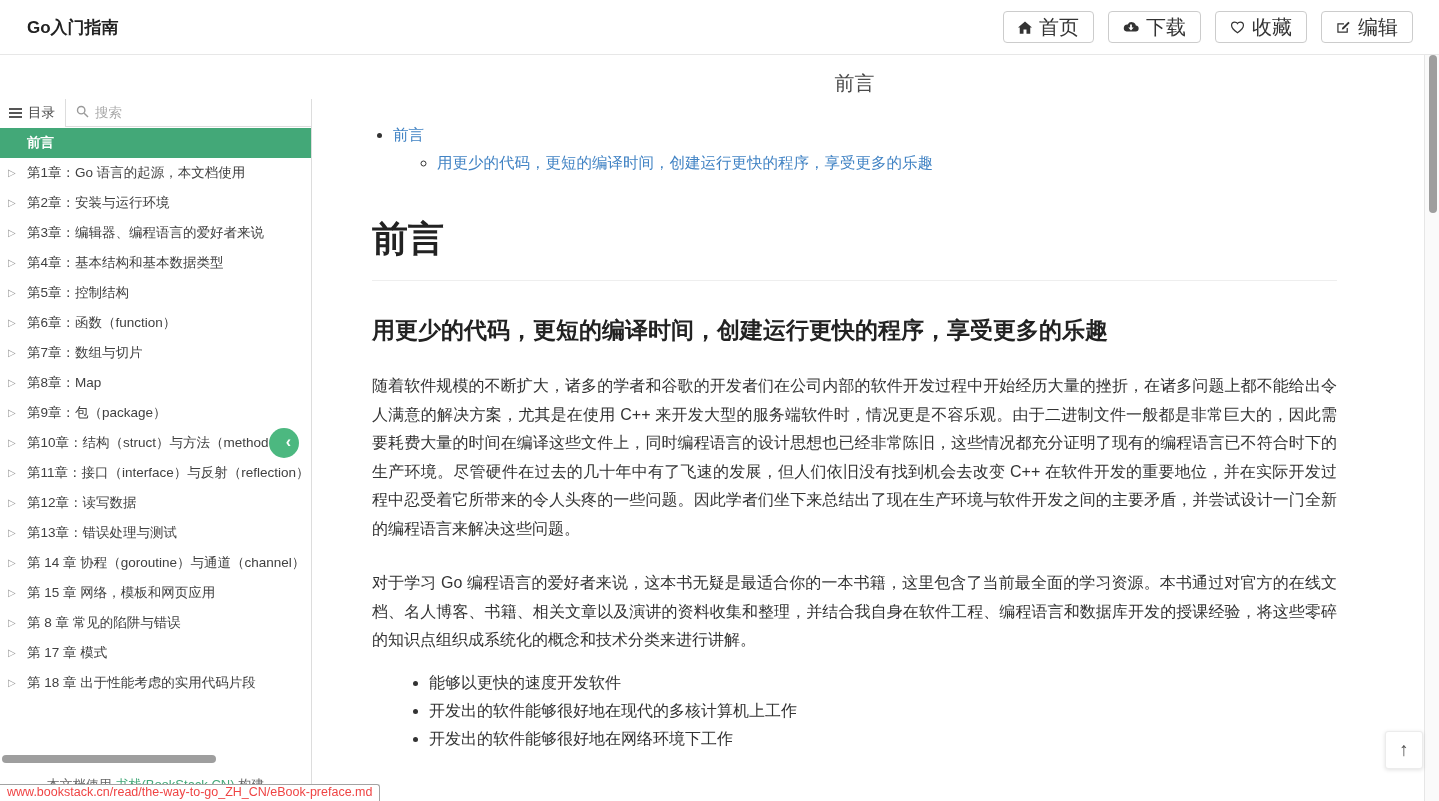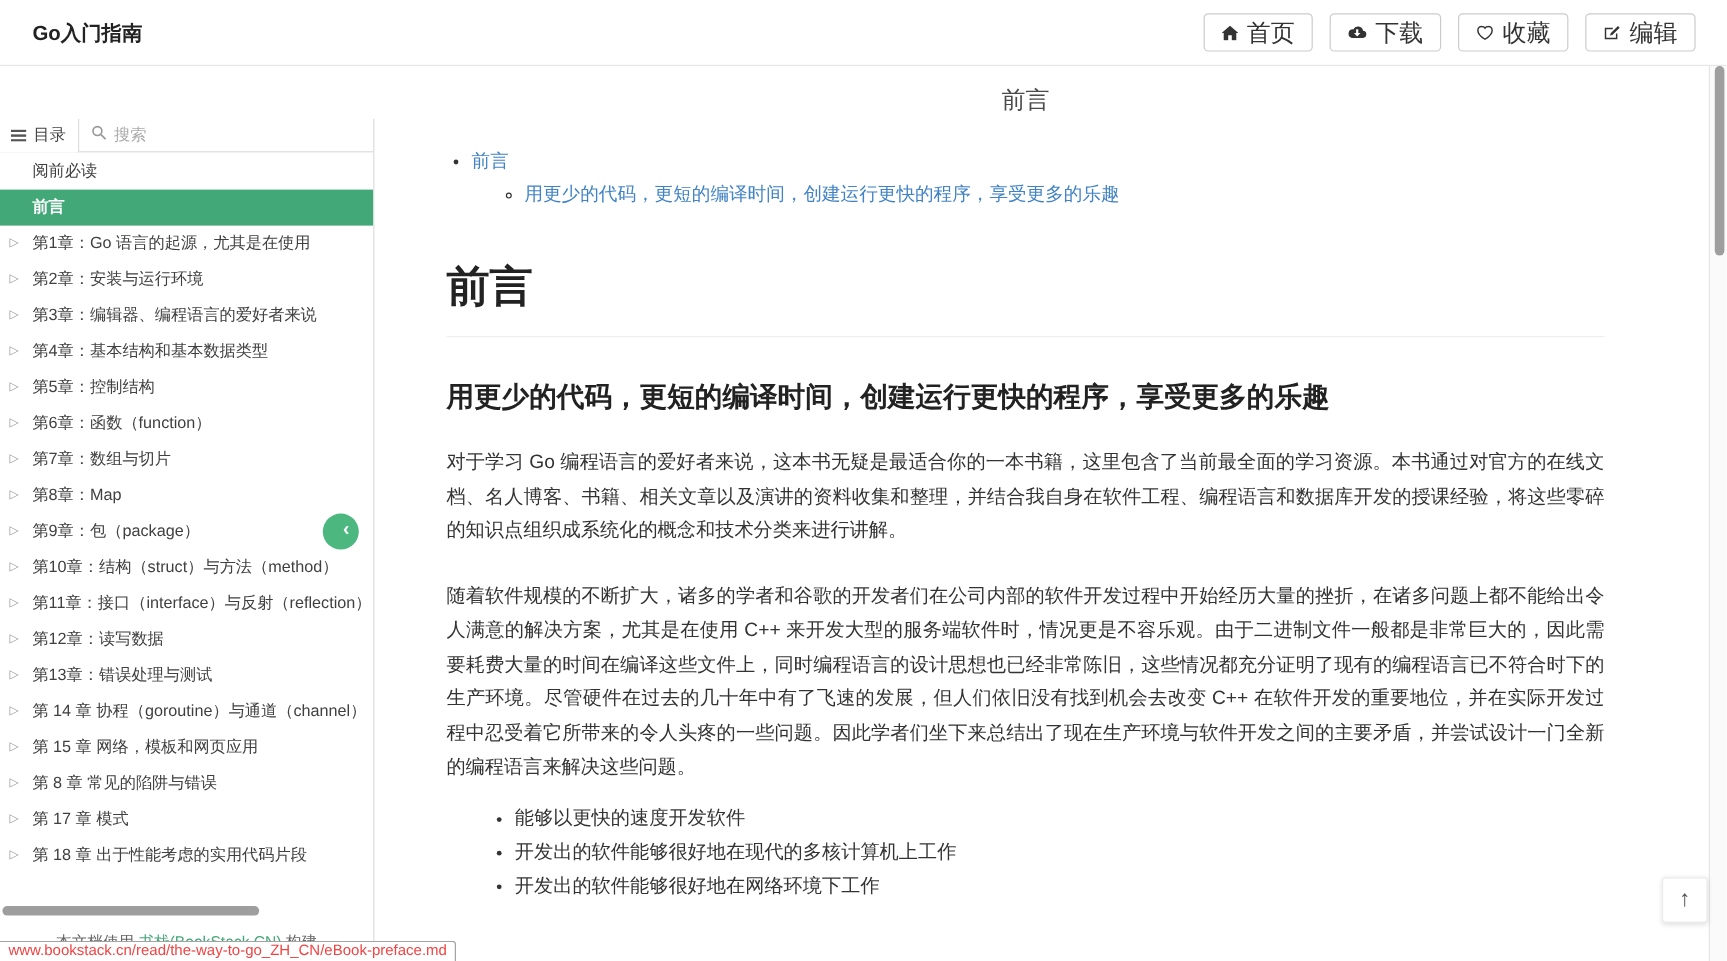--- a/index.html
+++ b/index.html
@@ -182,34 +182,30 @@
       <span><svg width="13" height="13" viewBox="0 0 13 13">
             <circle cx="5.2" cy="5.2" r="3.7" fill="none" stroke="#999" stroke-width="1.4"></circle>
             <line x1="8.2" y1="8.2" x2="12" y2="12" stroke="#999" stroke-width="1.4"></line>
           </svg></span>
       <input type="text" placeholder="搜索" style="">
     </div>
   </div>
 
   <div class="toc-list">
 
-      <div class="toc-item">
-        
-        <span>阅前必读</span>
-      </div>
 
 
       <div class="toc-item active">
         
         <span>前言</span>
       </div>
 
       <div class="toc-item expandable">
         <span class="caret">▷</span>
-        <span>第1章：Go 语言的起源，尤其是在使用</span>
+        <span>第1章：Go 语言的起源，本文档使用</span>
       </div>
 
       <div class="toc-item expandable">
         <span class="caret">▷</span>
         <span>第2章：安装与运行环境</span>
       </div>
 
       <div class="toc-item expandable">
         <span class="caret">▷</span>
         <span>第3章：编辑器、编程语言的爱好者来说</span>
@@ -310,22 +306,22 @@
         <li>
           <a>用更少的代码，更短的编译时间，创建运行更快的程序，享受更多的乐趣</a>
         </li>
       </ul>
     </li>
   </ul>
 
   <h1>前言</h1>
   <h2>用更少的代码，更短的编译时间，创建运行更快的程序，享受更多的乐趣</h2>
 
+  <p>随着软件规模的不断扩大，诸多的学者和谷歌的开发者们在公司内部的软件开发过程中开始经历大量的挫折，在诸多问题上都不能给出令人满意的解决方案，尤其是在使用 C++ 来开发大型的服务端软件时，情况更是不容乐观。由于二进制文件一般都是非常巨大的，因此需要耗费大量的时间在编译这些文件上，同时编程语言的设计思想也已经非常陈旧，这些情况都充分证明了现有的编程语言已不符合时下的生产环境。尽管硬件在过去的几十年中有了飞速的发展，但人们依旧没有找到机会去改变 C++ 在软件开发的重要地位，并在实际开发过程中忍受着它所带来的令人头疼的一些问题。因此学者们坐下来总结出了现在生产环境与软件开发之间的主要矛盾，并尝试设计一门全新的编程语言来解决这些问题。</p>
   <p>对于学习 Go 编程语言的爱好者来说，这本书无疑是最适合你的一本书籍，这里包含了当前最全面的学习资源。本书通过对官方的在线文档、名人博客、书籍、相关文章以及演讲的资料收集和整理，并结合我自身在软件工程、编程语言和数据库开发的授课经验，将这些零碎的知识点组织成系统化的概念和技术分类来进行讲解。</p>
-  <p>随着软件规模的不断扩大，诸多的学者和谷歌的开发者们在公司内部的软件开发过程中开始经历大量的挫折，在诸多问题上都不能给出令人满意的解决方案，尤其是在使用 C++ 来开发大型的服务端软件时，情况更是不容乐观。由于二进制文件一般都是非常巨大的，因此需要耗费大量的时间在编译这些文件上，同时编程语言的设计思想也已经非常陈旧，这些情况都充分证明了现有的编程语言已不符合时下的生产环境。尽管硬件在过去的几十年中有了飞速的发展，但人们依旧没有找到机会去改变 C++ 在软件开发的重要地位，并在实际开发过程中忍受着它所带来的令人头疼的一些问题。因此学者们坐下来总结出了现在生产环境与软件开发之间的主要矛盾，并尝试设计一门全新的编程语言来解决这些问题。</p>
 
   <ul class="req">
 
       <li>能够以更快的速度开发软件</li>
 
       <li>开发出的软件能够很好地在现代的多核计算机上工作</li>
 
       <li>开发出的软件能够很好地在网络环境下工作</li>
 
     </ul>

